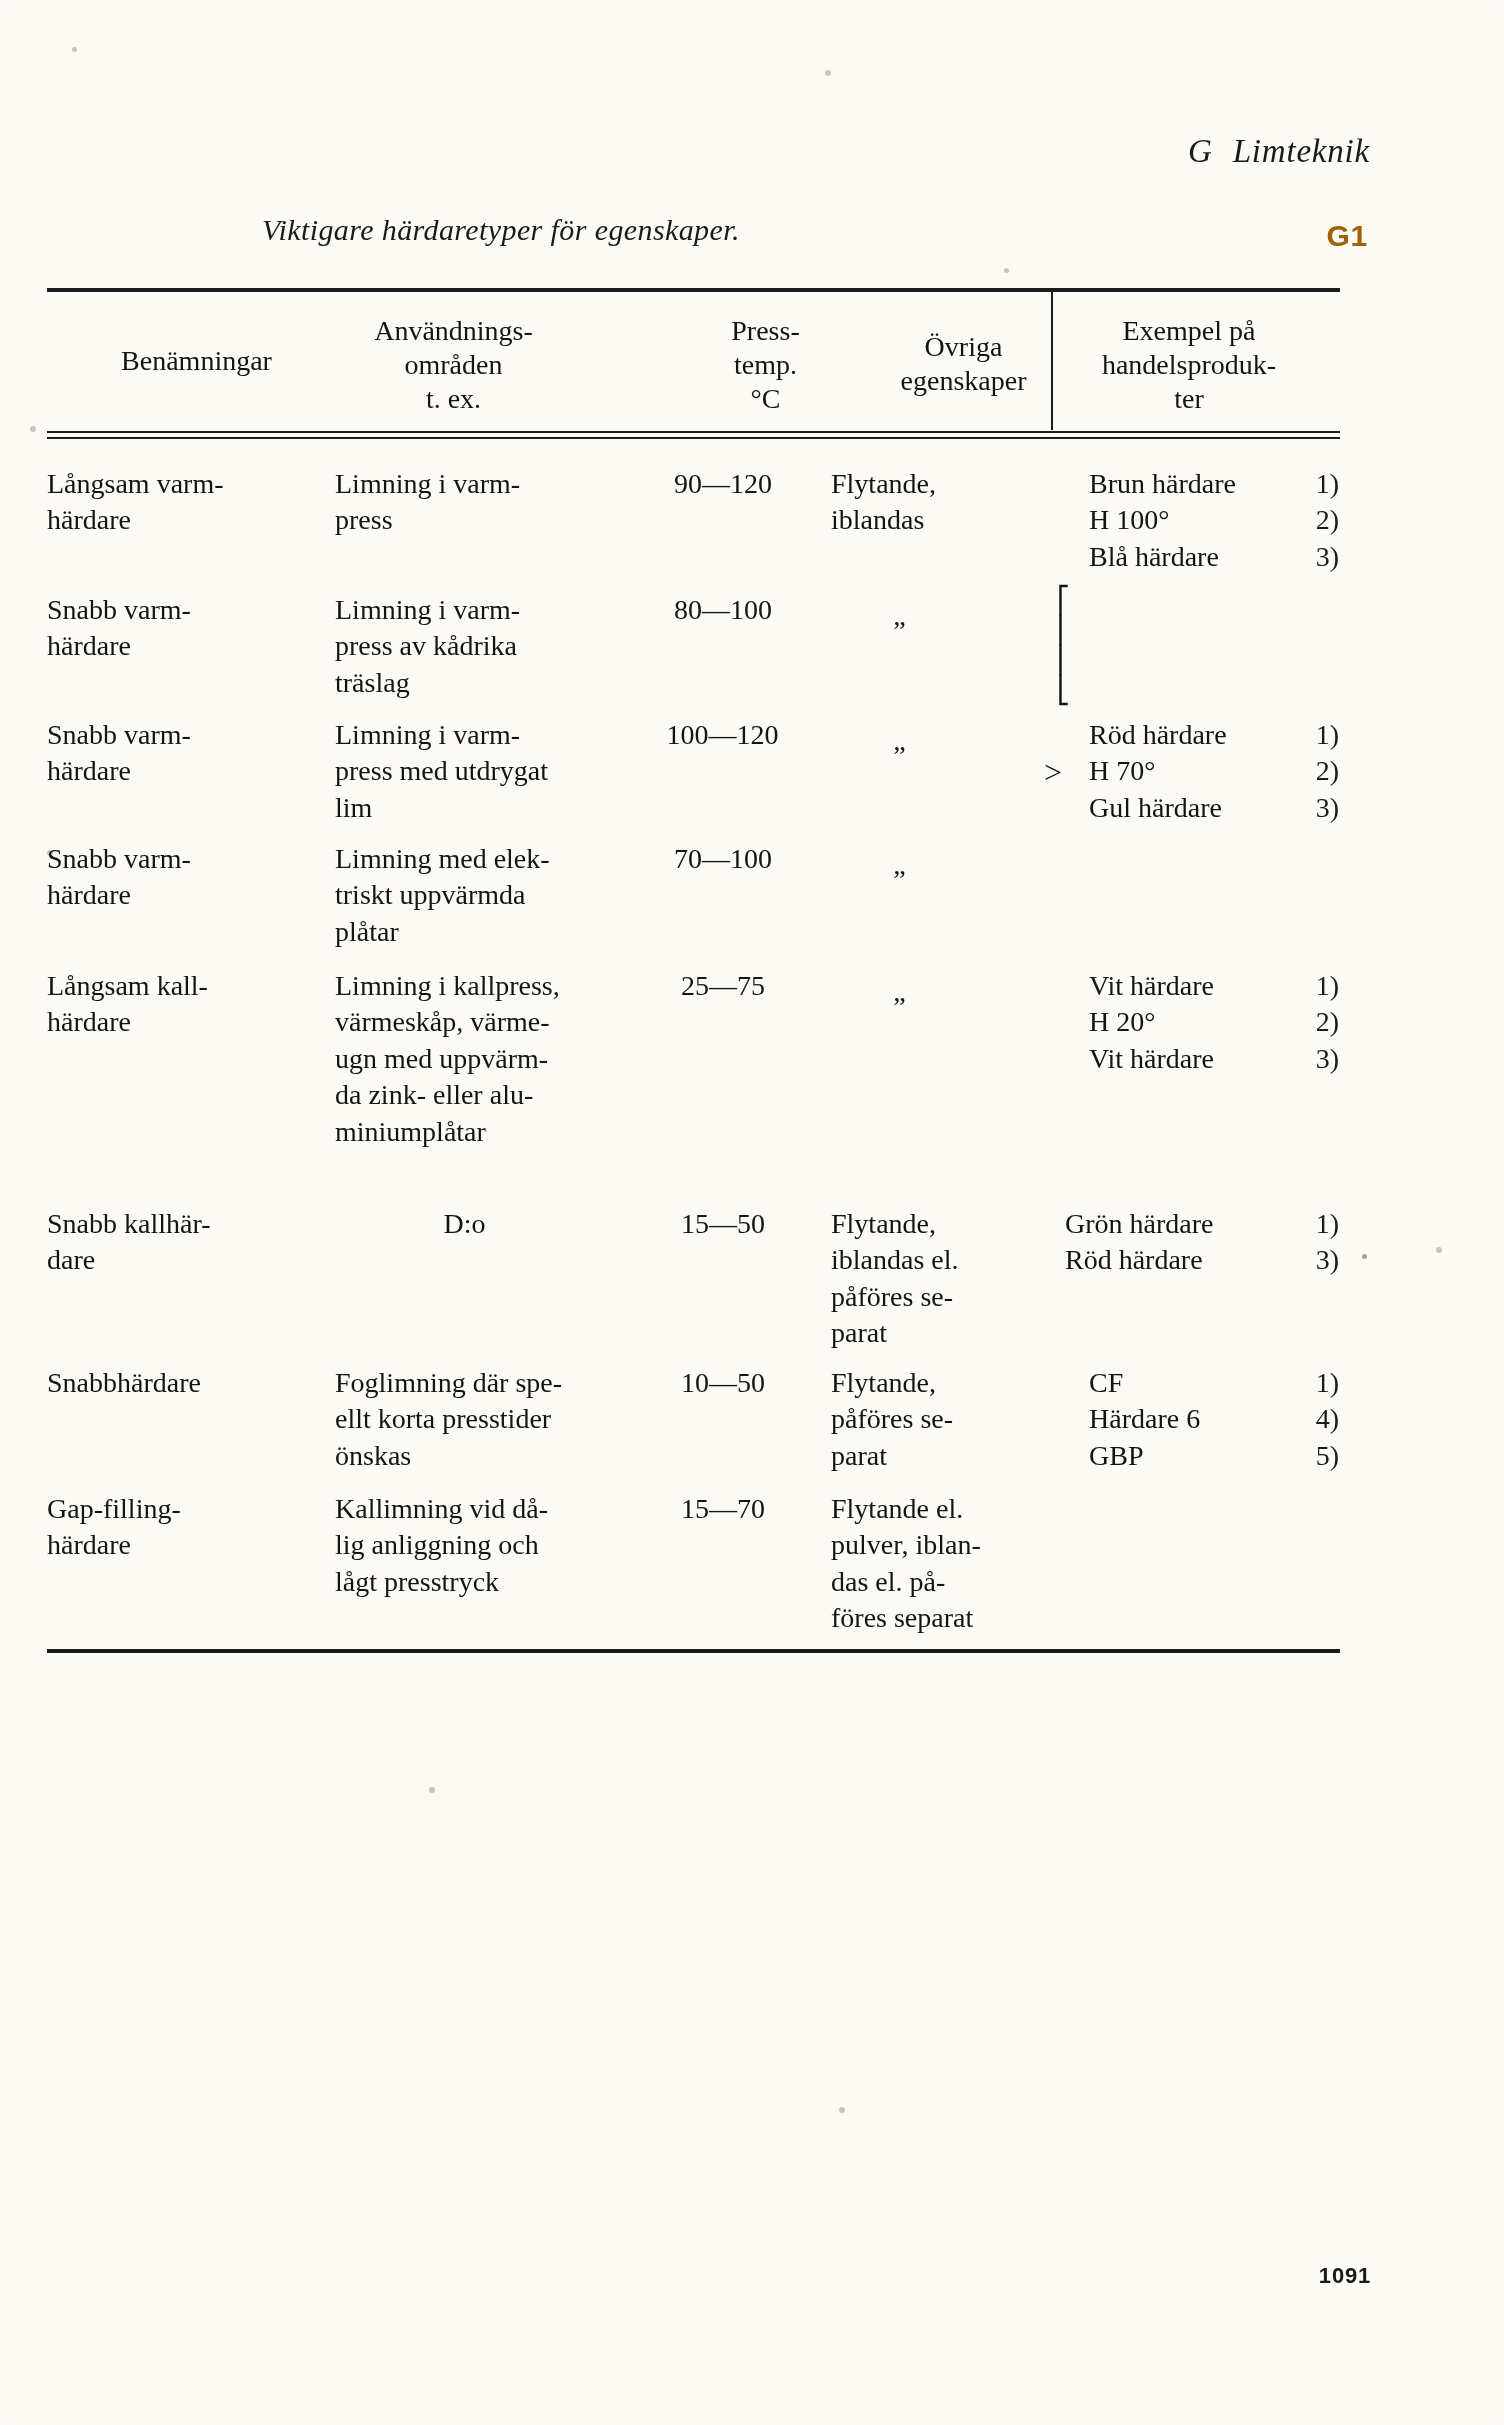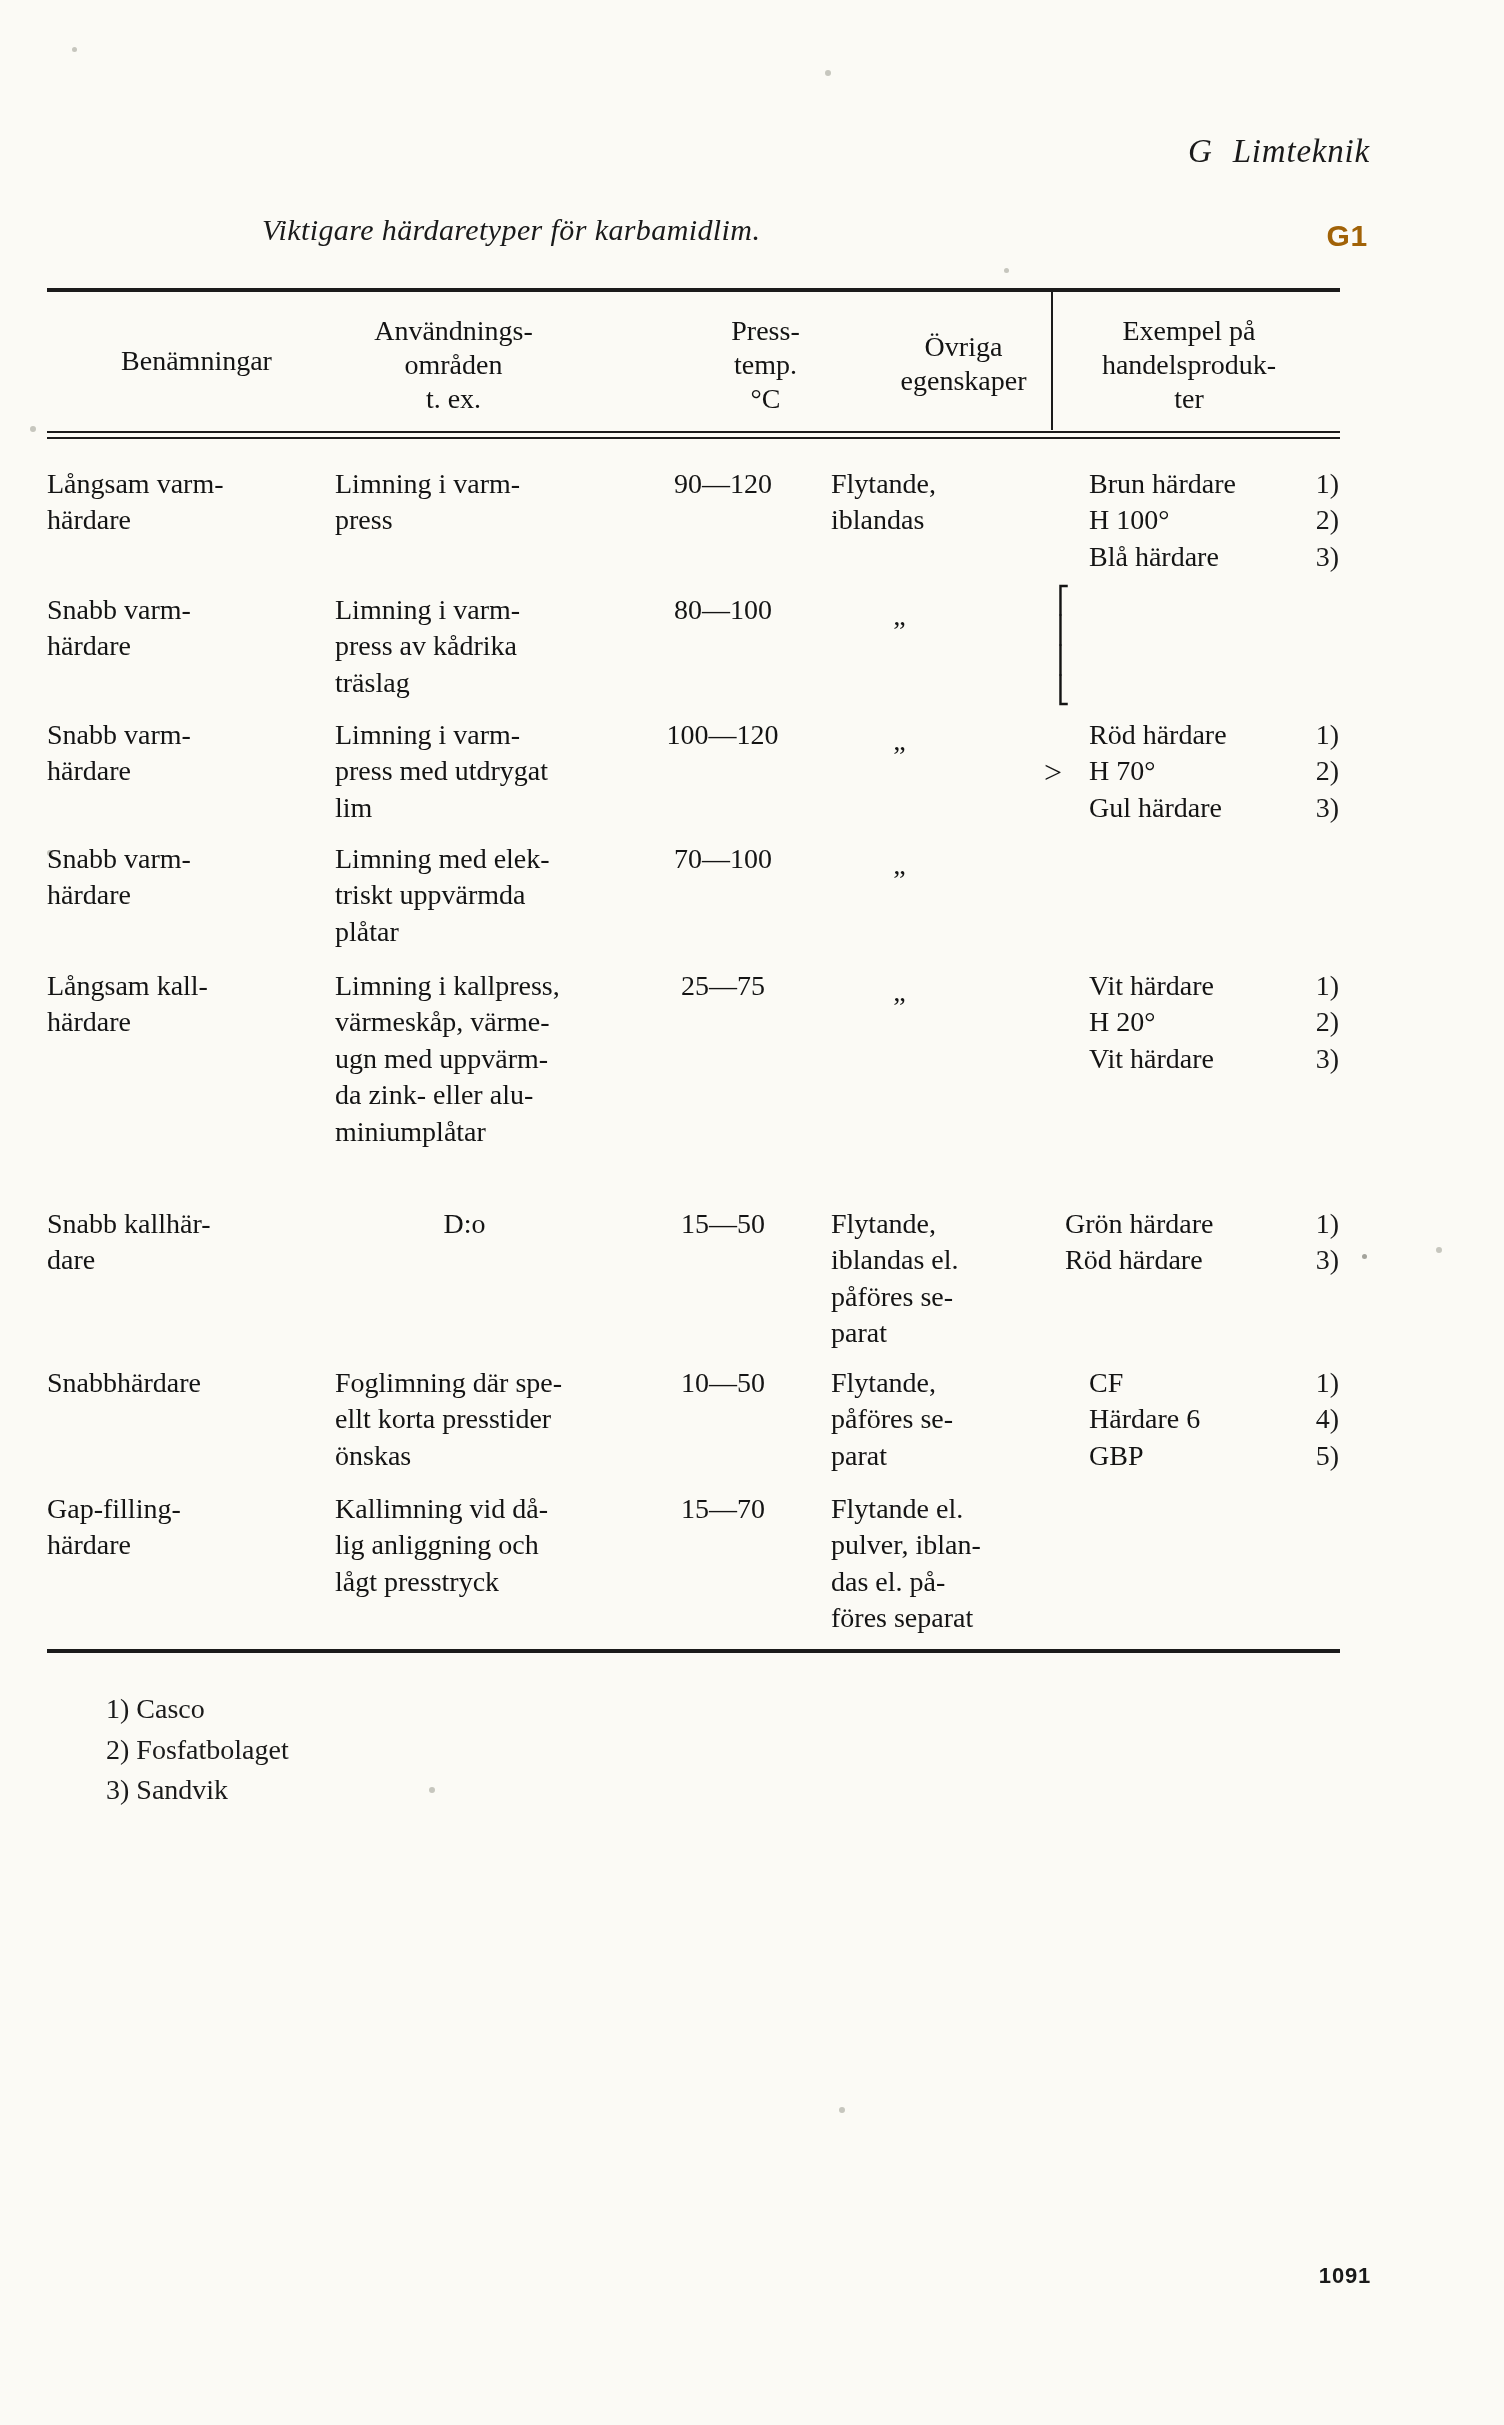--- a/index.html
+++ b/index.html
@@ -159,21 +159,21 @@
   <span class="speck" style="left:30px;  top:426px; width:6px;  height:6px;"></span>
   <span class="speck" style="left:47px;  top:850px; width:6px; height:6px;"></span>
   <span class="speck" style="left:429px; top:1787px; width:6px; height:6px;"></span>
   <span class="speck" style="left:1436px; top:1247px; width:6px; height:6px;"></span>
   <span class="speck" style="left:839px; top:2107px; width:6px; height:6px;"></span>
 
   <div class="header-right">
     <span class="g">G</span><span>Limteknik</span>
   </div>
 
-  <div class="subtitle">Viktigare härdaretyper för karbamidlim.</div>
+  <div class="subtitle">Viktigare härdaretyper för egenskaper.</div>
 
   <div class="section-tag">
     <span>G1</span>
   </div>
 
   <div class="rule thick" style="top:288px;"></div>
 
   <div class="rule thin" style="top:431px;"></div>
   <div class="rule thin" style="top:437px;"></div>
 
@@ -254,22 +254,17 @@
     <div class="numcol" style="left:1293px; top:1365px;">1)<br>4)<br>5)</div>
   </div>
 
   <div class="row" style="left:0; top:0;">
     <div class="cell" style="left:47px; top:1491px; width:259px;">Gap-filling-<br>härdare</div>
     <div class="cell" style="left:335px; top:1491px; width:281px;">Kallimning vid då-<br>lig anliggning och<br>lågt presstryck</div>
     <div class="cell center" style="left:643px; top:1491px; width:160px;">15—70</div>
     <div class="cell" style="left:831px; top:1491px; width:243px;">Flytande&nbsp;el.<br>pulver,&nbsp;iblan-<br>das&nbsp;el.&nbsp;på-<br>föres&nbsp;separat</div>
   </div>
 
-  <div class="footnotes" style="left:106px; top:1689px;">
-    <div>1) Casco</div>
-    <div>2) Fosfatbolaget</div>
-    <div>3) Sandvik</div>
-  </div>
 
   <div class="pageno">1091</div>
 
 </div>
 
 
 </body></html>

